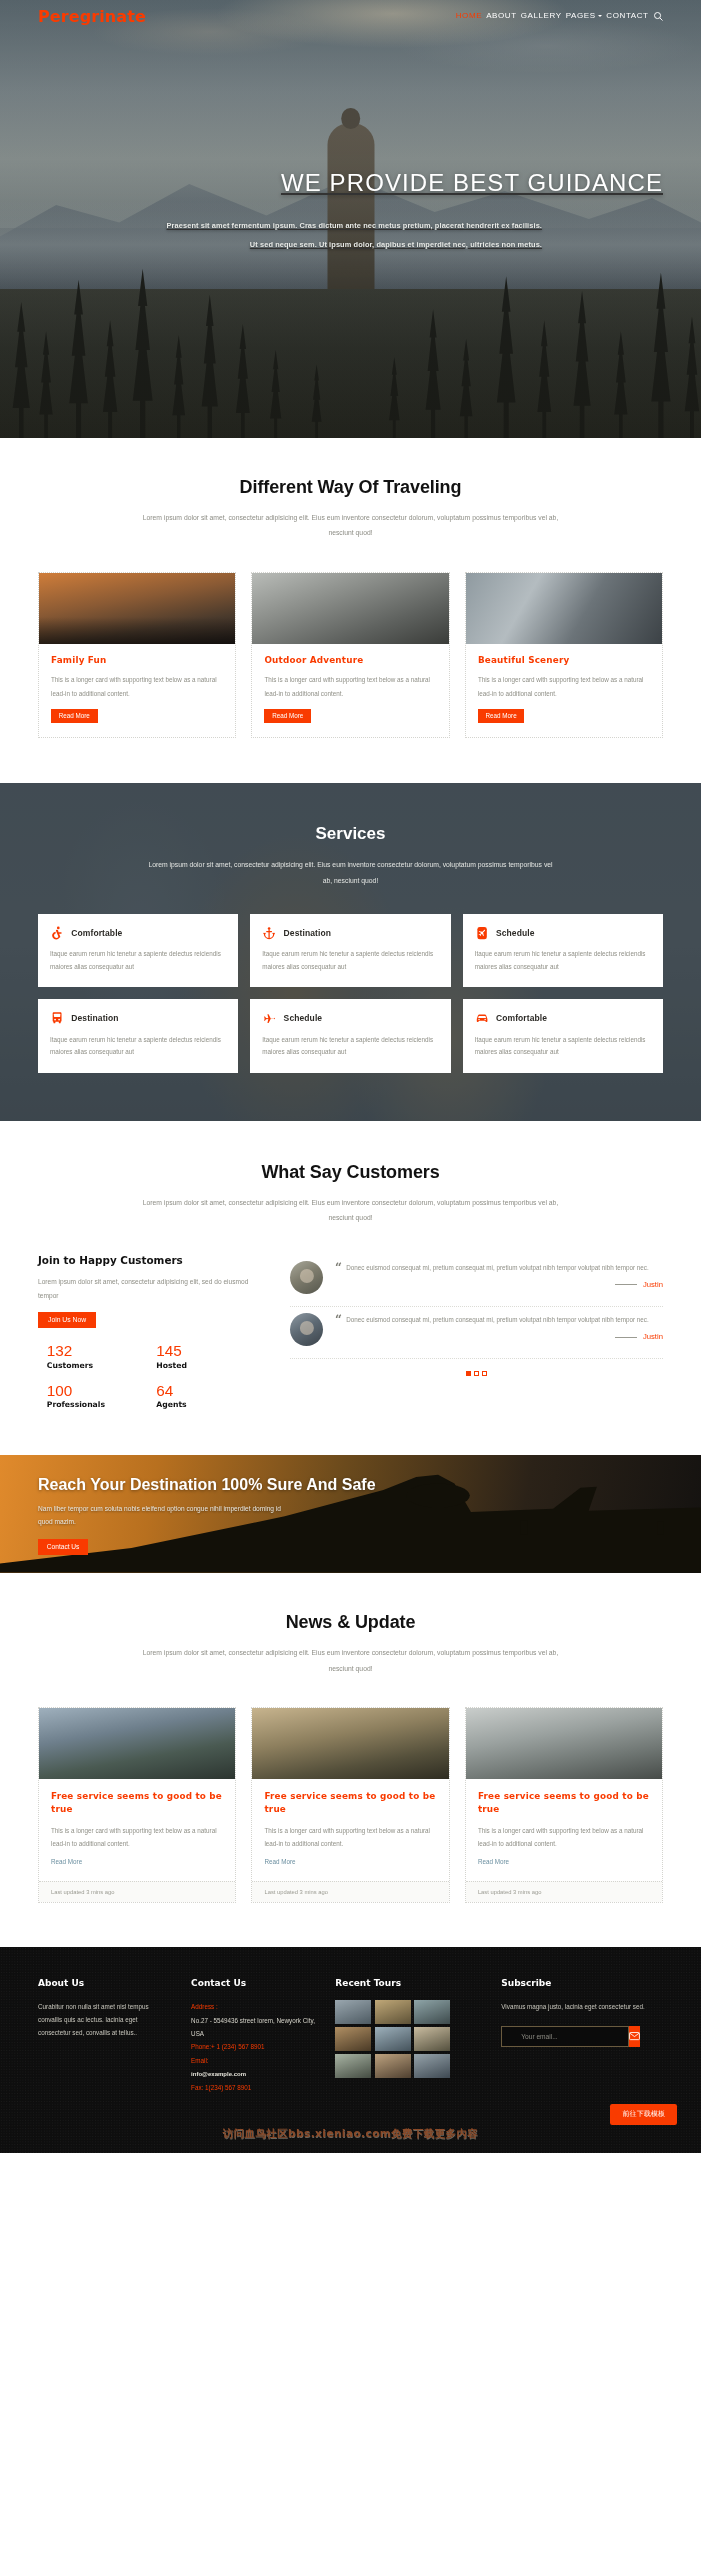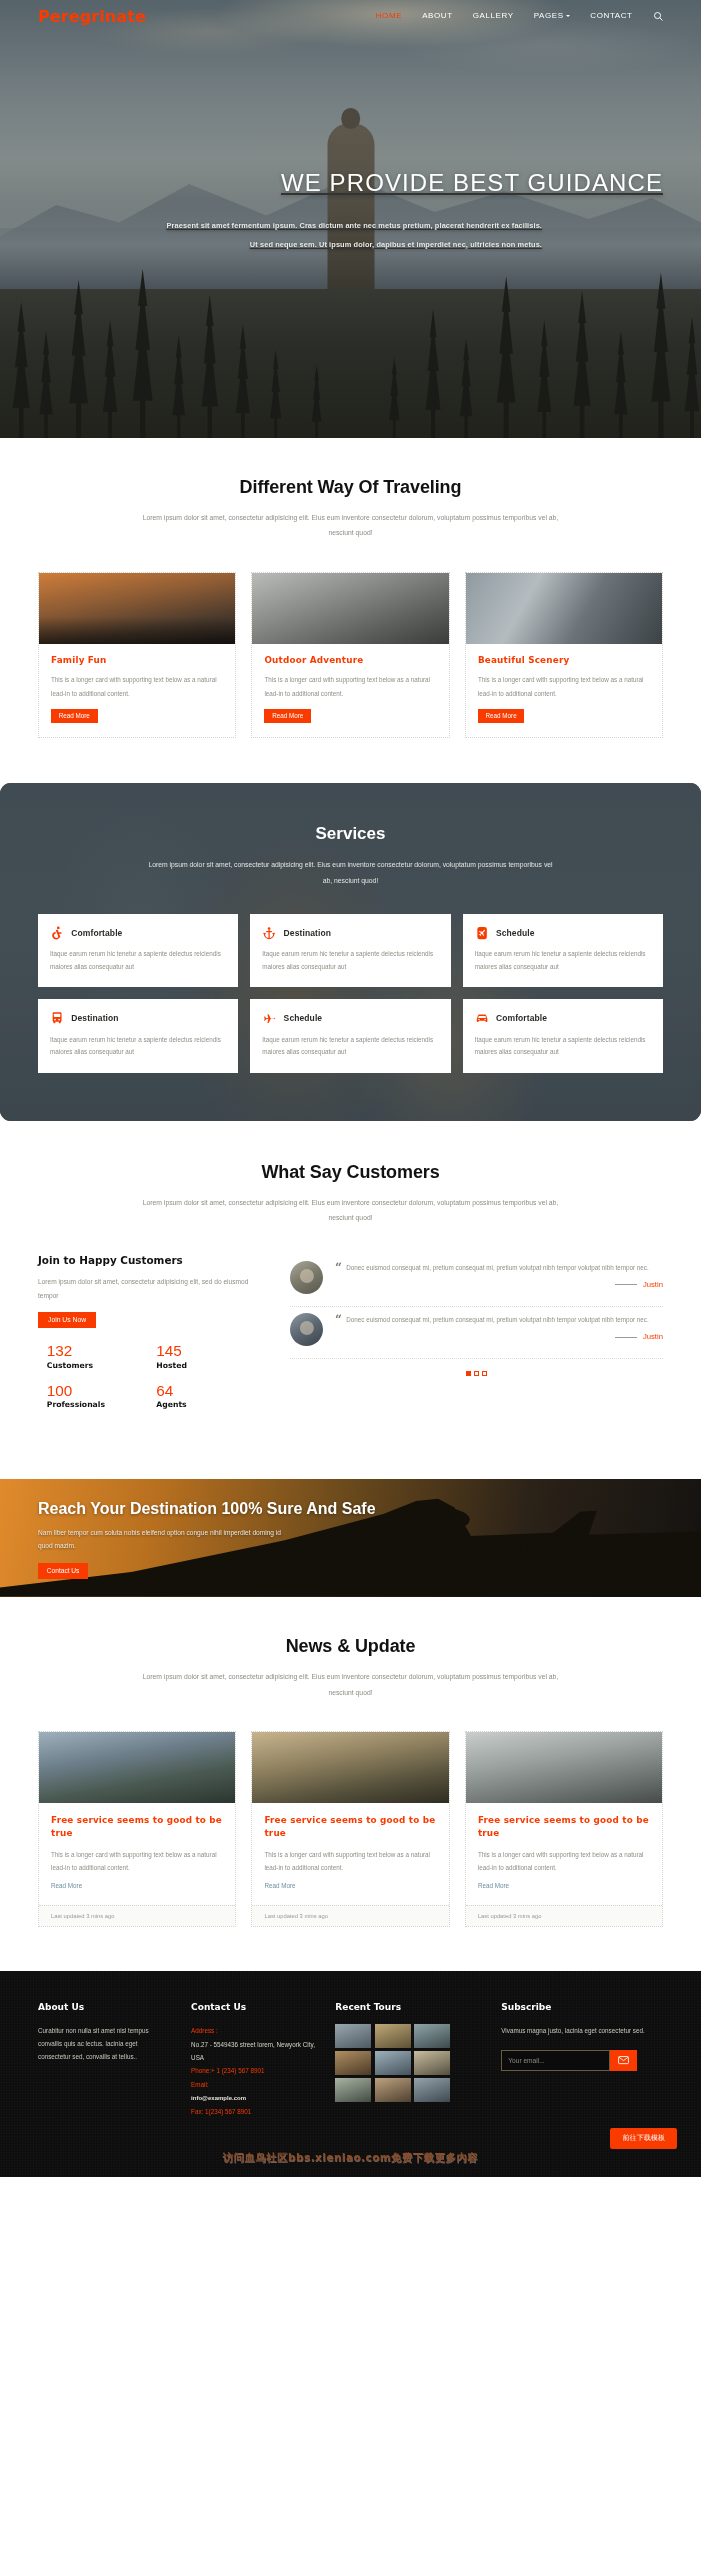--- a/index.html
+++ b/index.html
@@ -68,21 +68,21 @@
 
   
   .nav {
     position:relative; z-index:5;
     height:32px; display:flex; align-items:center;
   }
   .logo {
     color:#f93b00; font-size:16px; font-weight:bold;
     letter-spacing:0.1px; font-family:"DejaVu Sans", sans-serif;
   }
-  .nav-links { margin-left:auto; display:flex; align-items:center; gap:20px; }
+  .nav-links { margin-left:auto; display:flex; align-items:center; gap:4px; }
   .nav-links a {
     color:#ffffff; font-size:8px; text-decoration:none;
     letter-spacing:0.6px; font-weight:500;
   }
   .nav-links a.active { color:#f93b00; }
   .caret {
     display:inline-block; width:0; height:0; margin-left:2.7px;
     border-left:2.2px solid transparent; border-right:2.2px solid transparent;
     border-top:2.7px solid #fff; vertical-align:middle;
   }
@@ -144,21 +144,21 @@
   .ph-family:after{content:"";position:absolute;left:0;bottom:0;width:100%;height:38%;background:linear-gradient(180deg,rgba(0,0,0,0),rgba(0,0,0,.55));}
   .ph-scenery { background:linear-gradient(120deg,#8f9aa0 0%,#b4bcc0 32%,#6c7479 60%,#3c4246 100%); }
   .ph-outdoor { background:linear-gradient(160deg,#b9bcb8 0%,#8c8f8b 35%,#5e615e 70%,#3a3c39 100%); }
   .ph-news1 { background:linear-gradient(170deg,#9fb0bd 0%,#6e7f8c 35%,#4a5a52 65%,#2c3530 100%); }
   .ph-news2 { background:linear-gradient(170deg,#c7b48e 0%,#8d7f5e 40%,#55503b 72%,#2f2d22 100%); }
   .ph-news3 { background:linear-gradient(170deg,#c9cdcb 0%,#9aa19f 38%,#6f7673 70%,#474c49 100%); }
 
   
   .services {
     position:relative; padding:41px 0 48px;
-    background:#4c5960; overflow:hidden;border-radius:11px;
+    background:#4c5960; overflow:hidden;
   }
   .svc-bg {
     position:absolute; inset:0;
     background:
       radial-gradient(ellipse 164px 230px at 42% 62%, rgba(120,96,56,.75), rgba(0,0,0,0) 70%),
       radial-gradient(ellipse 142px 186px at 64% 76%, rgba(150,122,74,.55), rgba(0,0,0,0) 72%),
       radial-gradient(ellipse 121px 164px at 20% 40%, rgba(90,104,112,.6), rgba(0,0,0,0) 72%),
       linear-gradient(180deg,#4a565d 0%, #4f5a60 45%, #3f4a50 100%);
   }
   .svc-dim { position:absolute; inset:0; background:rgba(58,68,74,.55); }
@@ -179,21 +179,21 @@
   .svc-top { display:flex; align-items:center; gap:7.1px; }
   .svc-ic { width:14.2px; height:14.2px; flex:0 0 14.2px; }
   .svc h4 {
     font-size:8.5px; font-weight:bold; color:#2c2a26;
     font-family:"Liberation Sans Narrow","Liberation Sans",sans-serif;
     letter-spacing:0.1px;
   }
   .svc p { margin-top:8.2px; color:#8f8f86; font-size:6.3px; line-height:2.0; }
 
   
-  .customers { padding:41px 0 58px; background:#fff; }
+  .customers { padding:41px 0 34px; background:#fff; }
   .cust-row { display:flex; gap:33px; margin-top:28.5px; }
   .cust-left { width:219px; }
   .cust-left h3 {
     font-size:10.4px; font-weight:bold; color:#121212;
     font-family:"DejaVu Sans", sans-serif;
   }
   .cust-left > p { margin-top:8.8px; color:#8f8f86; font-size:6.6px; line-height:2.05; }
   .join-btn {
     display:inline-block; margin-top:10px; background:#f93b00; color:#fff;
     border:none; padding:4.4px 10px; font-size:6.8px; cursor:pointer;
@@ -305,21 +305,21 @@
   .t3{background:linear-gradient(160deg,#8fa5a8,#3d4a4c);}
   .t4{background:linear-gradient(160deg,#b08f63,#4a3a26);}
   .t5{background:linear-gradient(160deg,#9db0bb,#45535c);}
   .t6{background:linear-gradient(160deg,#c9bca0,#54503e);}
   .t7{background:linear-gradient(160deg,#a9b4a4,#444c42);}
   .t8{background:linear-gradient(160deg,#bda27f,#4f4030);}
   .t9{background:linear-gradient(160deg,#96a3ab,#3e4952);}
   .sub-row { display:flex; margin-top:13px; width:136px; }
   .sub-row input {
     flex:1; background:#0b0b0b; border:0.5px solid #6a5b3f;
-    color:#cfcec6; font-size:6.6px; padding:6px 6px; outline:none;
+    color:#cfcec6; font-size:6.6px; padding:6px 19px; outline:none;
     font-family:"Liberation Sans", sans-serif;
   }
   .sub-row input::placeholder { color:#8b8a82; }
   .sub-btn {
     width:27px; background:#f93b00; border:none; cursor:pointer;
     display:flex; align-items:center; justify-content:center;
   }
   .f-bottom {
     margin-top:22px; padding:10px 0 12px; text-align:center;
   }

